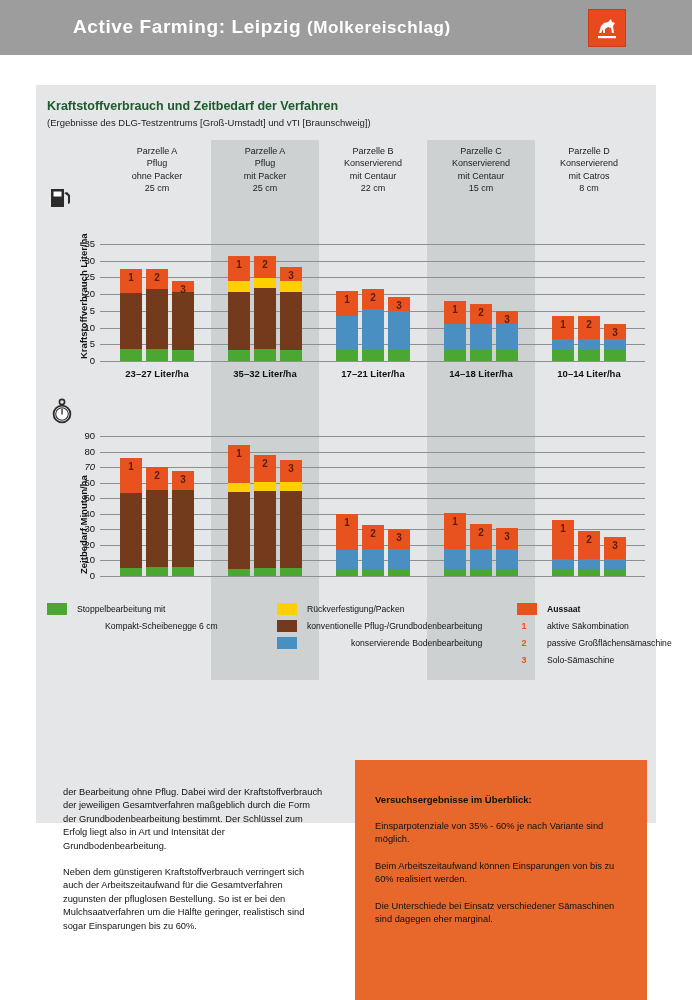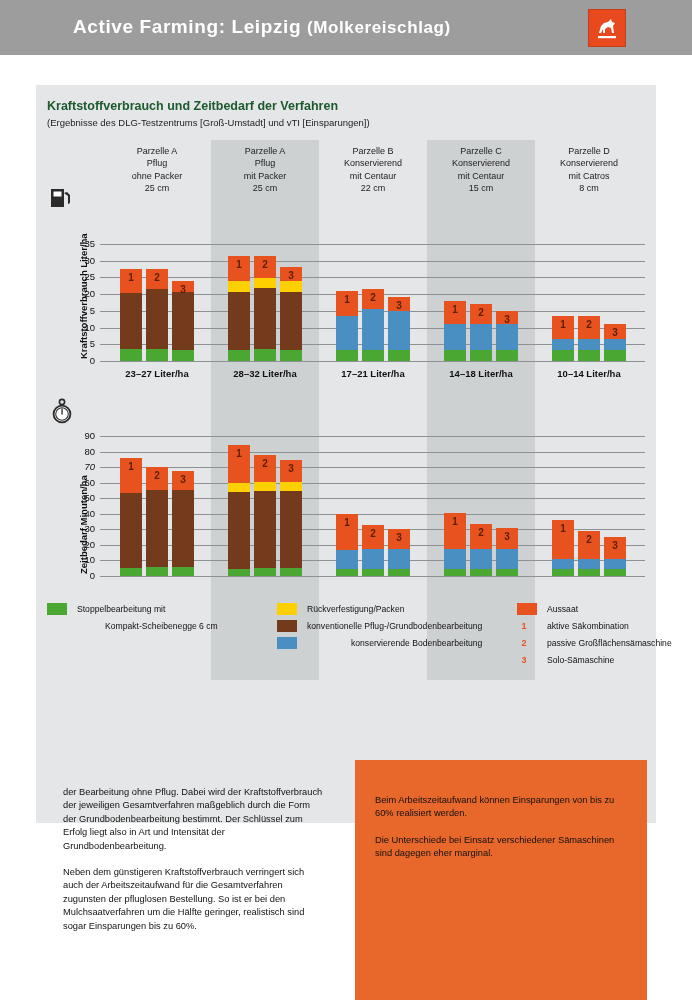--- a/index.html
+++ b/index.html
@@ -129,21 +129,21 @@
       <path d="M7 20 L9 13 L12 10 L16 9 L19 6 L20 9 L23 10 L21 13 L22 20 L20 20 L19 15 L16 14 L13 16 L13 20 L11 20 L11 16 L9 20 Z" fill="#ffffff"></path>
       <rect x="6" y="23" width="18" height="2.2" fill="#ffffff"></rect>
     </svg>
   </div>
 </div>
 <div class="header-rule"></div>
 
 <div class="panel">
 
   <div class="panel-title">Kraftstoffverbrauch und Zeitbedarf der Verfahren</div>
-  <div class="panel-subtitle">(Ergebnisse des DLG-Testzentrums [Groß-Umstadt] und vTI [Einsparungen])</div>
+  <div class="panel-subtitle">(Ergebnisse des DLG-Testzentrums [Groß-Umstadt] und vTI [Braunschweig])</div>
 
   <div id="bands">
       <div class="band light" style="left: 67px; width: 108px;"></div>
       <div class="band dark" style="left: 175px; width: 108px;"></div>
       <div class="band light" style="left: 283px; width: 108px;"></div>
       <div class="band dark" style="left: 391px; width: 108px;"></div>
       <div class="band light" style="left: 499px; width: 108px;"></div>
     </div>
   <div id="colheads">
       <div class="colhead" style="left: 67px;">
@@ -236,21 +236,21 @@
         <div class="seg green" style="height: 12.0343px;"></div>
       </div>
       <div class="barnum" style="left: 218px; top: 173.7px;">2</div>
       <div class="bar" style="left: 244px; top: 182.4px; height: 93.6px;">
         <div class="seg orange" style="height: 13.7057px;"></div>
         <div class="seg yellow" style="height: 11.0314px;"></div>
         <div class="seg brown" style="height: 57.4971px;"></div>
         <div class="seg green" style="height: 11.3657px;"></div>
       </div>
       <div class="barnum" style="left: 244px; top: 185.4px;">3</div>
-      <div class="grouplabel" style="left: 169px; top: 283px;">28–32 Liter/ha</div>
+      <div class="grouplabel" style="left: 169px; top: 283px;">35–32 Liter/ha</div>
       <div class="bar" style="left: 300px; top: 205.8px; height: 70.2px;">
         <div class="seg orange" style="height: 25.0714px;"></div>
         <div class="seg blue" style="height: 33.7629px;"></div>
         <div class="seg green" style="height: 11.3657px;"></div>
       </div>
       <div class="barnum" style="left: 300px; top: 208.8px;">1</div>
       <div class="bar" style="left: 326px; top: 204.129px; height: 71.8714px;">
         <div class="seg orange" style="height: 20.0571px;"></div>
         <div class="seg blue" style="height: 40.4486px;"></div>
         <div class="seg green" style="height: 11.3657px;"></div>
@@ -433,33 +433,35 @@
       <div class="lg-swatch" style="left: 0px; top: 0px; background: rgb(74, 168, 50);"></div>
       <div class="lg-item" style="left: 30px; top: 1px;">Stoppelbearbeitung mit</div>
       <div class="lg-item" style="left: 30px; top: 18px; padding-left: 28px;">Kompakt-Scheibenegge 6 cm</div>
       <div class="lg-swatch" style="left: 230px; top: 0px; background: rgb(255, 208, 0);"></div>
       <div class="lg-item" style="left: 260px; top: 1px;">Rückverfestigung/Packen</div>
       <div class="lg-swatch" style="left: 230px; top: 17px; background: rgb(115, 59, 28);"></div>
       <div class="lg-item" style="left: 260px; top: 18px;">konventionelle Pflug-/Grundbodenbearbeitung</div>
       <div class="lg-swatch" style="left: 230px; top: 34px; background: rgb(74, 143, 194);"></div>
       <div class="lg-item" style="left: 260px; top: 35px; margin-left: 44px;">konservierende Bodenbearbeitung</div>
       <div class="lg-swatch" style="left: 470px; top: 0px; background: rgb(232, 82, 30);"></div>
-      <div class="lg-item" style="left: 500px; top: 1px;">Aussaat</div>
+      <div class="lg-item" style="left: 500px; top: 1px; font-weight: bold;">Aussaat</div>
       <div class="lg-num" style="left: 470px; top: 18px;">1</div>
       <div class="lg-item" style="left: 500px; top: 18px;">aktive Säkombination</div>
       <div class="lg-num" style="left: 470px; top: 35px;">2</div>
       <div class="lg-item" style="left: 500px; top: 35px;">passive Großflächensämaschine</div>
       <div class="lg-num" style="left: 470px; top: 52px;">3</div>
       <div class="lg-item" style="left: 500px; top: 52px;">Solo-Sämaschine</div>
     </div>
 </div>
 
 <div class="bodytext">
   <p>der Bearbeitung ohne Pflug. Dabei wird der Kraftstoffverbrauch der jeweiligen Gesamtverfahren maßgeblich durch die Form der Grundbodenbearbeitung bestimmt. Der Schlüssel zum Erfolg liegt also in Art und Intensität der Grundbodenbearbeitung.</p>
   <p>Neben dem günstigeren Kraftstoffverbrauch verringert sich auch der Arbeitszeitaufwand für die Gesamtverfahren zugunsten der pfluglosen Bestellung. So ist er bei den Mulchsaatverfahren um die Hälfte geringer, realistisch sind sogar Einsparungen bis zu 60%.</p>
 </div>
 
 <div class="orangebox">
   <div class="ob-inner">
+    <div class="ob-title">Versuchsergebnisse im Überblick:</div>
+    <p>Einsparpotenziale von 35% - 60% je nach Variante sind möglich.</p>
     <p>Beim Arbeitszeitaufwand können Einsparungen von bis zu 60% realisiert werden.</p>
     <p>Die Unterschiede bei Einsatz verschiedener Sämaschinen sind dagegen eher marginal.</p>
   </div>
 </div>
 
 </body></html>

